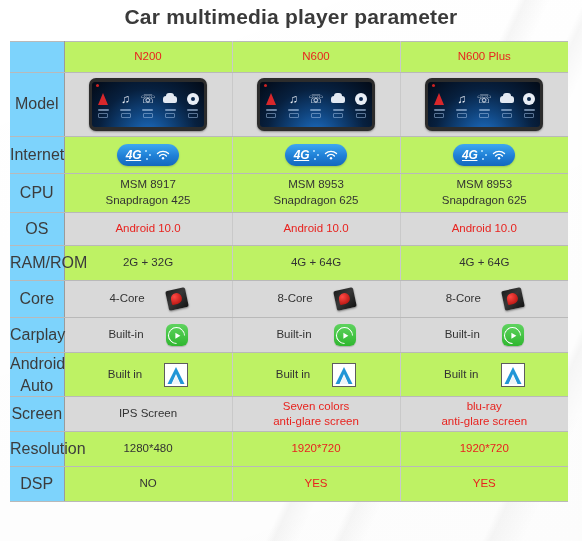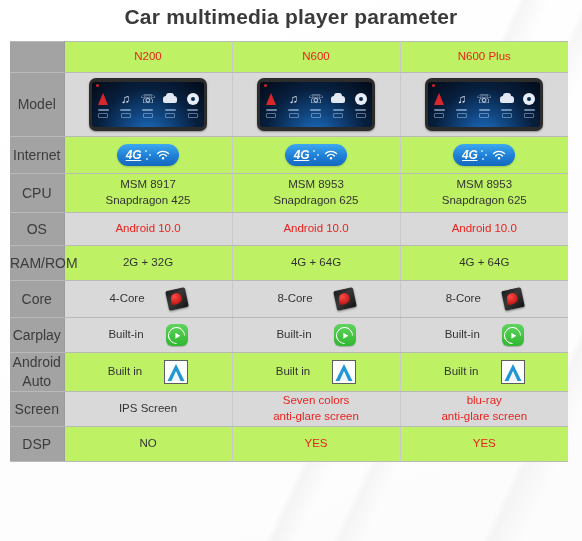--- a/index.html
+++ b/index.html
@@ -60,22 +60,22 @@
     border-bottom: 1px solid #b9b9b9;
     padding: 0;
     text-align: center;
     vertical-align: middle;
     font-weight: normal;
   }
 
   
   .cell-label {
     border-right: 1px solid #9b9b9b;
-    background: #a3a3a3;
-    font-size: 14px;
+    background: #7dd3fc;
+    font-size: 16px;
     color: #3c3c3c;
     line-height: 1.15;
   }
   .cell-data {
     border-right: 1px solid #c9c9c9;
     font-size: 11.5px;
     color: #333333;
     line-height: 1.2;
   }
   .cell-data.last { border-right: none; margin-left: 48px; }
@@ -620,20 +620,26 @@
       <td class="cell-data two-line red">
         <div>Seven colors</div>
         <div>anti-glare screen</div>
       </td>
       <td class="cell-data last two-line red">
         <div>blu-ray</div>
         <div>anti-glare screen</div>
       </td>
     </tr>
 
+    <tr class="plain">
+      <td class="cell-label" style="height:34px">Resolution</td>
+      <td class="cell-data">1280*480</td>
+      <td class="cell-data red">1920*720</td>
+      <td class="cell-data last red">1920*720</td>
+    </tr>
 
 
     <tr class="plain">
       <td class="cell-label" style="height:34px">DSP</td>
       <td class="cell-data">NO</td>
       <td class="cell-data red">YES</td>
       <td class="cell-data last red">YES</td>
     </tr>
 
   </tbody>

